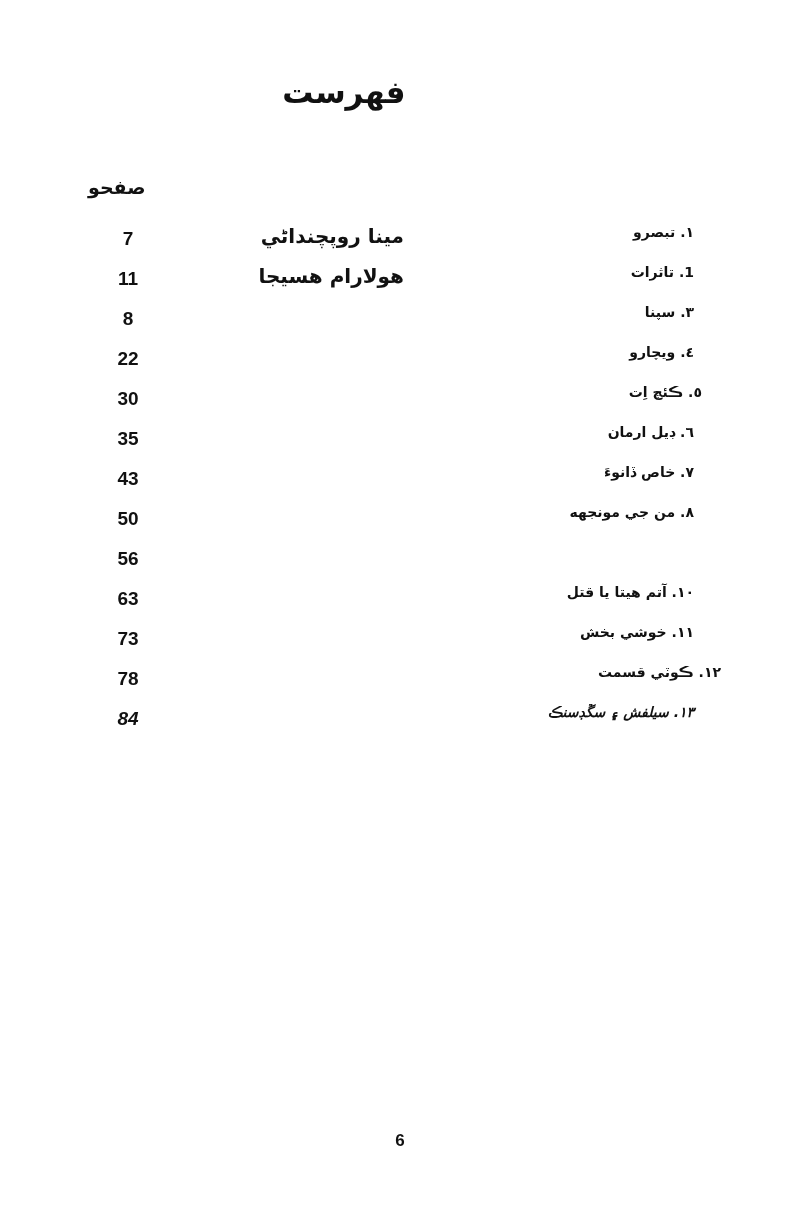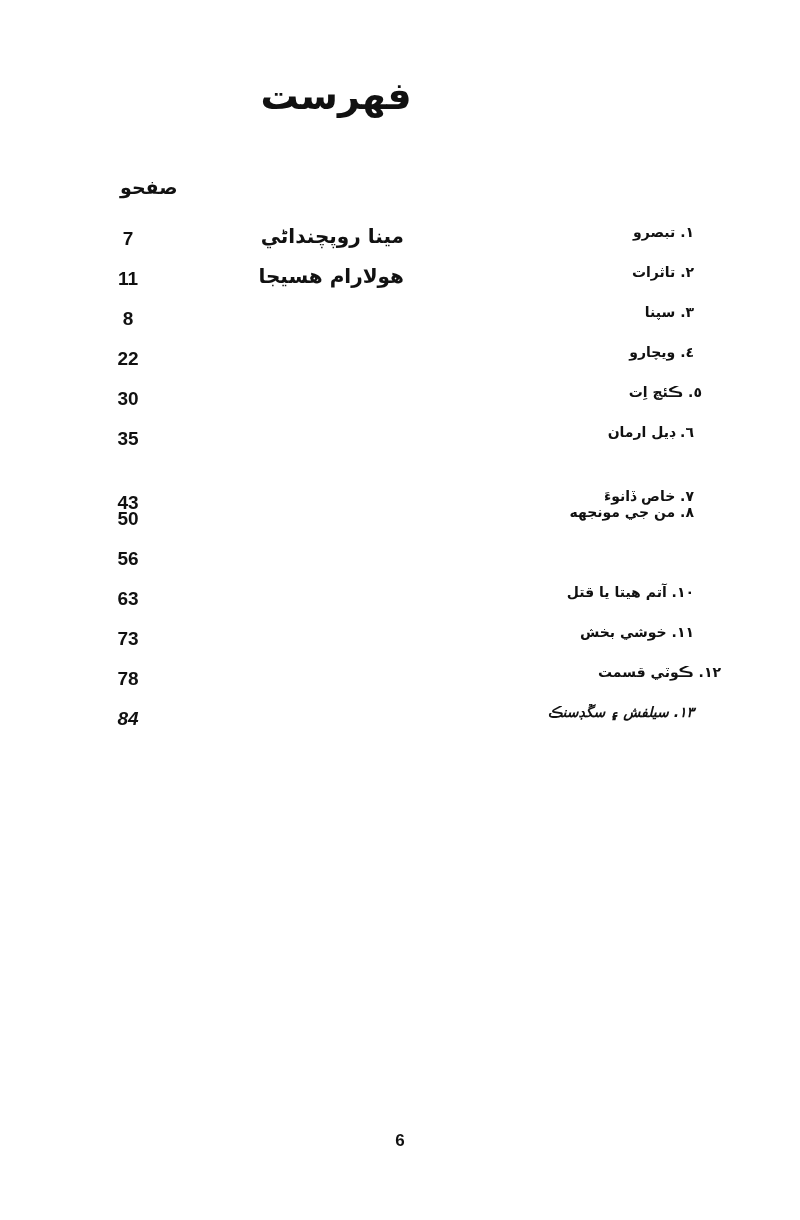--- a/index.html
+++ b/index.html
@@ -1,20 +1,20 @@
 <!DOCTYPE html>
 <html><head>
   <meta charset="utf-8">
   <style>
     html, body { margin: 0; padding: 0; background: #ffffff; }
     body { width: 800px; height: 1220px; position: relative; overflow: hidden;
            font-family: "DejaVu Sans", sans-serif; color: #111111; }
-    .title { position: absolute; top: 74px; left: 0; width: 672px; text-align: center;
-             font-size: 38px; font-weight: bold; direction: rtl; }
-    .page-label { position: absolute; top: 176px; left: 88px; font-size: 19px; font-weight: bold; direction: rtl; margin-left: 32px; }
+    .title { position: absolute; top: 74px; left: 8px; width: 672px; text-align: center;
+             font-size: 31px; font-weight: bold; direction: rtl; }
+    .page-label { position: absolute; top: 176px; left: 88px; font-size: 19px; font-weight: bold; direction: rtl; }
     .row { position: absolute; left: 0; width: 800px; height: 40px; }
     .row .num { position: absolute; left: 108px; width: 40px; text-align: center;
                 font-family: "Liberation Sans", sans-serif; font-weight: bold; font-size: 19px; top: 6px; }
     .row .entry { position: absolute; right: 106px; top: 2px; direction: rtl; font-size: 14px; font-weight: bold; white-space: nowrap; }
     .row .author { position: absolute; right: 396px; top: 2px; direction: rtl; font-size: 20px; font-weight: bold; white-space: nowrap; }
     .footer { position: absolute; top: 1131px; left: 0; width: 800px; text-align: center;
               font-family: "Liberation Sans", sans-serif; font-weight: bold; font-size: 17px; }
   </style>
 </head>
 <body>
@@ -24,21 +24,21 @@
 
 <div id="toc">
     <div class="row" style="top: 222px;">
       <span class="num">7</span>
       <span class="author">مينا روپچنداڻي</span>
       <span class="entry">١. تبصرو</span>
     </div>
     <div class="row" style="top: 262px;">
       <span class="num">11</span>
       <span class="author">هولارام هسيجا</span>
-      <span class="entry">٢. تاثرات</span>
+      <span class="entry">1. تاثرات</span>
     </div>
     <div class="row" style="top: 302px;">
       <span class="num">8</span>
       <span class="author"></span>
       <span class="entry">٣. سپنا</span>
     </div>
     <div class="row" style="top: 342px;">
       <span class="num">22</span>
       <span class="author"></span>
       <span class="entry">٤. ويچارو</span>
@@ -46,21 +46,21 @@
     <div class="row" style="top: 382px; padding-left: 8px;">
       <span class="num">30</span>
       <span class="author"></span>
       <span class="entry">٥. ڪئچ اِت</span>
     </div>
     <div class="row" style="top: 422px;">
       <span class="num">35</span>
       <span class="author"></span>
       <span class="entry">٦. ڊيل ارمان</span>
     </div>
-    <div class="row" style="top: 462px; margin-top: 24px;">
+    <div class="row" style="top: 462px;">
       <span class="num">43</span>
       <span class="author"></span>
       <span class="entry">٧. خاص ڏانوءَ</span>
     </div>
     <div class="row" style="top: 502px;">
       <span class="num">50</span>
       <span class="author"></span>
       <span class="entry">٨. من جي مونجهه</span>
     </div>
     <div class="row" style="top: 542px;">

